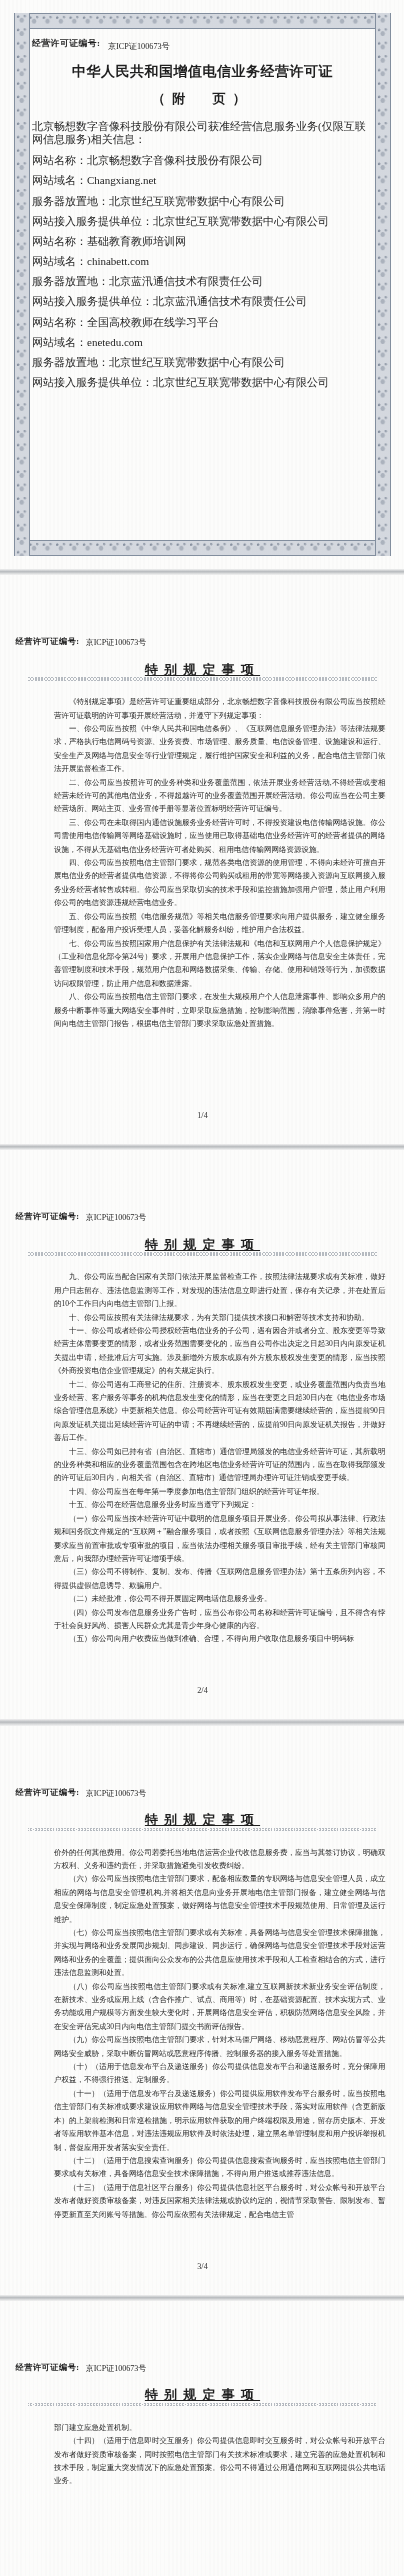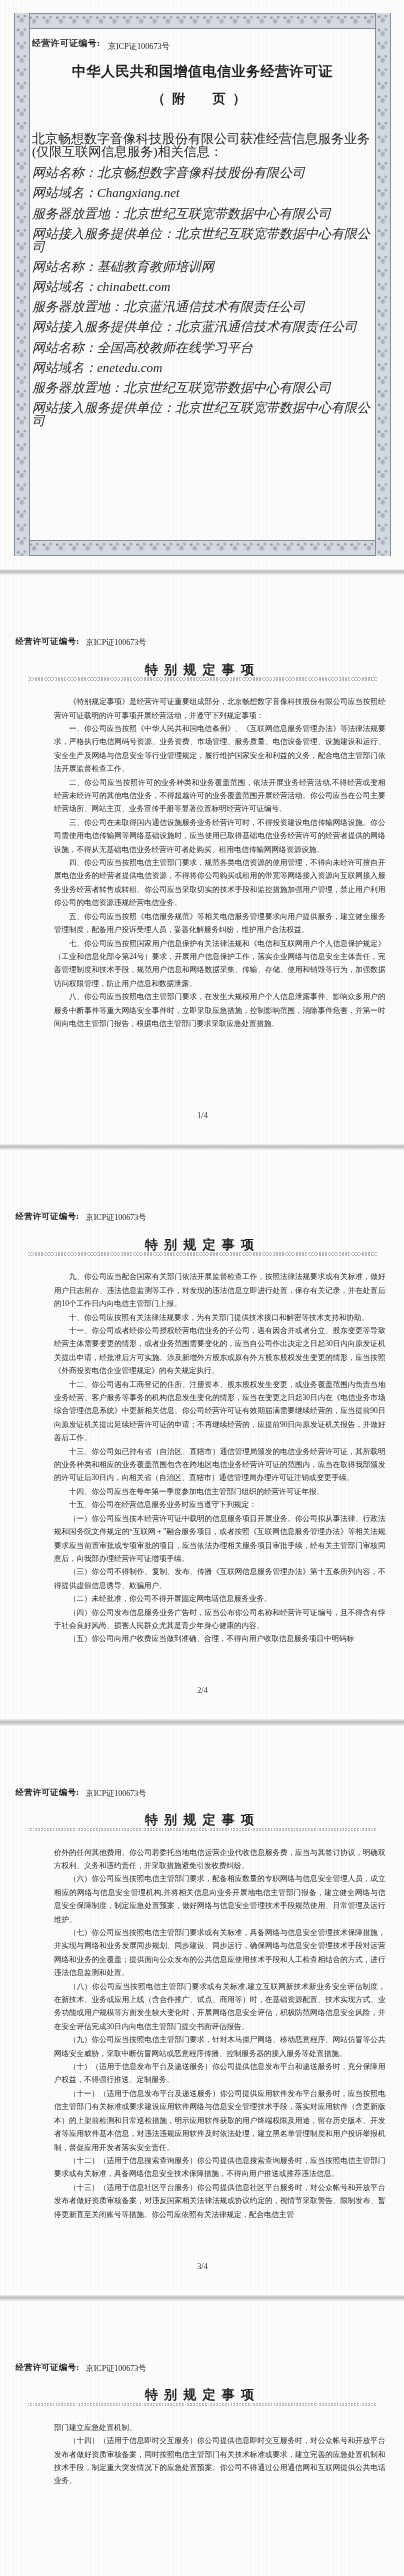--- a/index.html
+++ b/index.html
@@ -21,29 +21,29 @@
   .strip.h{left:0;right:0;height:13.4px;border-top:0.5px solid #828e9e;border-bottom:0.5px solid #828e9e;}
   .strip.top{top:0}.strip.bottom{bottom:0}
   .strip.v{top:0;bottom:0;width:13.4px;border-left:0.5px solid #828e9e;border-right:0.5px solid #828e9e;}
   .strip.left{left:0}.strip.right{right:0}
   .cert-content{position:absolute;top:32px;bottom:24px;left:32px;right:32px;}
   .cert-license{font-size:8.8px;margin-top:6.2px;}
   .cert-license .lbl{font-weight:bold;letter-spacing:0.5px;}
   .cert-license .num{font-weight:normal;margin-left:5.2px;position:relative;top:2.6px;font-size:8.2px;}
   .cert-title{text-align:center;font-size:14px;font-weight:700;margin-top:12.4px;letter-spacing:0.5px;}
   .cert-subtitle{text-align:center;font-size:13px;font-weight:700;margin-top:8px;letter-spacing:7.2px;}
-  .cert-body{margin-top:24px;font-size:13px;line-height:13px;}
+  .cert-body{margin-top:12px;font-size:11px;line-height:13px;}
   .cert-intro{margin:0 0 8.2px;}
-  .cert-line{margin:0 0 7.2px;font-style:italic;}
+  .cert-line{margin:0 0 7.2px;}
 
   
   .tp-header{position:absolute;top:61px;left:15.5px;font-size:8.2px;}
   .tp-header .lbl{font-weight:bold;letter-spacing:0.5px;}
   .tp-header .num{margin-left:4.1px;position:relative;top:1px;font-size:8px;}
-  .tp-title{position:absolute;top:77px;left:0;width:100%;text-align:center;font-size:13px;font-weight:700;letter-spacing:6.2px;}
+  .tp-title{position:absolute;top:77px;left:0;width:100%;text-align:center;font-size:13px;font-weight:700;letter-spacing:6.2px;text-decoration:underline;}
   .tp-rule{position:absolute;top:102px;left:28px;right:28px;height:3.6px;opacity:.7;
     background:
       repeating-linear-gradient(115deg,#99a0a9 0 0.8px,transparent 0.8px 2.6px),
       repeating-linear-gradient(65deg,#99a0a9 0 0.8px,transparent 0.8px 2.6px);}
   .tp-body{position:absolute;top:120px;left:54px;right:19.6px;font-size:7.5px;line-height:13.4px;text-align:justify;color:#232323;}
   .para{margin:0;text-indent:2em;}
   .para.no-indent{text-indent:0;}
   .tp-pageno{position:absolute;bottom:24px;left:0;width:100%;text-align:center;font-size:8.2px;
              font-family:Liberation Serif, serif;color:#333;}
 </style>

